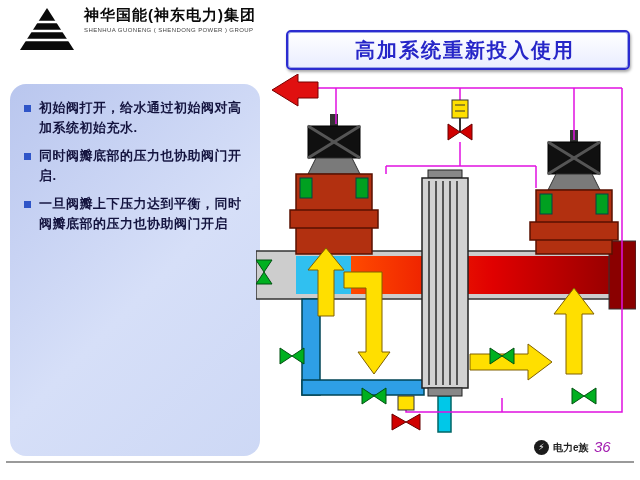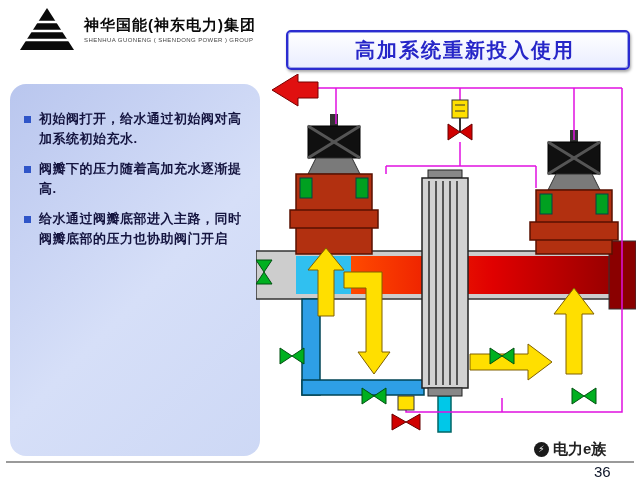--- a/index.html
+++ b/index.html
@@ -1,49 +1,49 @@
 <!DOCTYPE html>
 <html><head>
 <meta charset="utf-8">
 <style>
   * { margin:0; padding:0; box-sizing:border-box; }
   body { font-family:"Liberation Sans","DejaVu Sans",sans-serif; background:#555; }
   .slide { position:relative; width:640px; height:480px; background:#fff; overflow:hidden; }
 
   
-  .logo-block { position:absolute; left:16px; top:6px; display:flex; align-items:center; }
+  .logo-block { position:absolute; left:16px; top:6px; display:flex; align-items:flex-start; }
   .logo-text { margin-left:6px; }
   .company-cn { font-size:15px; font-weight:bold; color:#0a0a0a; white-space:nowrap; letter-spacing:1px; }
   .company-en { font-size:6px; color:#444; white-space:nowrap; letter-spacing:.4px; margin-top:2px; }
 
   .title-box { position:absolute; left:286px; top:30px; width:344px; height:40px;
     border:2px solid #2b2bd0; border-radius:5px;
     background:linear-gradient(180deg,#ffffff,#e9edff);
     box-shadow:1px 2px 3px rgba(0,0,0,.35), inset 0 0 0 1px #9aa4e8;
     display:flex; align-items:center; justify-content:center;padding-left:14px; }
   .title-box span { font-size:20px; font-weight:bold; color:#2626c8; letter-spacing:2px; }
 
   
   .content-panel { position:absolute; left:10px; top:84px; width:250px; height:372px;
     background:linear-gradient(135deg,#b9c6ee 0%, #d6dff8 55%, #cdd8f5 100%);
     border-radius:16px; padding:14px 10px 10px 12px; }
-  .bullet-item { display:flex; margin-bottom:9px;margin-top:11px; }
+  .bullet-item { display:flex; margin-bottom:9px; }
   .bullet-sq { flex:0 0 auto; width:7px; height:7px; background:#2f55c8; margin:7px 8px 0 2px; }
   .bullet-txt { font-size:13px; font-weight:600; color:#14143f; line-height:1.5; letter-spacing:.5px; }
 
   
   .diagram { position:absolute; left:256px; top:74px; width:380px; height:384px; }
 
   
   .divider { position:absolute; left:6px; top:461px; width:628px; height:2px; background:#9a9a9a; }
-  .page-number { position:absolute; left:594px; top:463px; font-size:15px; color:#0f172a; z-index:1; }
+  .page-number { position:absolute; left:594px; top:438px; font-size:15px; color:#a21caf; z-index:1;font-style:italic; }
   .watermark { position:absolute; left:534px; top:440px; display:flex; align-items:center; z-index:2; }
   .wm-icon { width:15px; height:15px; border-radius:50%; background:#1b1b1b; color:#fff;
     font-size:9px; line-height:15px; text-align:center; margin-right:4px; }
-  .wm-text { font-size:15px; font-weight:bold; color:#222; text-shadow:0 0 2px #fff; }
+  .wm-text { font-size:10px; font-weight:bold; color:#222; text-shadow:0 0 2px #fff; }
 </style>
 </head>
 <body>
 
 <div class="slide">
 
   <div class="logo-block">
     <svg width="62" height="46" viewBox="0 0 62 46">
       <polygon points="31,2 4,44 58,44" fill="#0a0a0a"></polygon>
       <line x1="10" y1="16" x2="52" y2="16" stroke="#fff" stroke-width="2.4"></line>
@@ -60,25 +60,25 @@
     <span>高加系统重新投入使用</span>
   </div>
 
   <div class="content-panel">
     <div class="bullet-item">
       <span class="bullet-sq"></span>
       <span class="bullet-txt">初始阀打开，给水通过初始阀对高加系统初始充水.</span>
     </div>
     <div class="bullet-item">
       <span class="bullet-sq"></span>
-      <span class="bullet-txt">阀瓣下的压力随着高加充水逐渐提高.</span>
+      <span class="bullet-txt">同时阀瓣底部的压力也协助阀门开启.</span>
     </div>
     <div class="bullet-item">
       <span class="bullet-sq"></span>
-      <span class="bullet-txt">给水通过阀瓣底部进入主路，同时阀瓣底部的压力也协助阀门开启</span>
+      <span class="bullet-txt">一旦阀瓣上下压力达到平衡，同时阀瓣底部的压力也协助阀门开启</span>
     </div>
   </div>
 
   <div class="diagram">
     <svg width="380" height="384" viewBox="0 0 380 384">
       <defs>
         <linearGradient id="hotGrad" x1="0" y1="0" x2="1" y2="0">
           <stop offset="0" stop-color="#ff4a00"></stop>
           <stop offset="0.55" stop-color="#e00000"></stop>
           <stop offset="1" stop-color="#9a0000"></stop>

